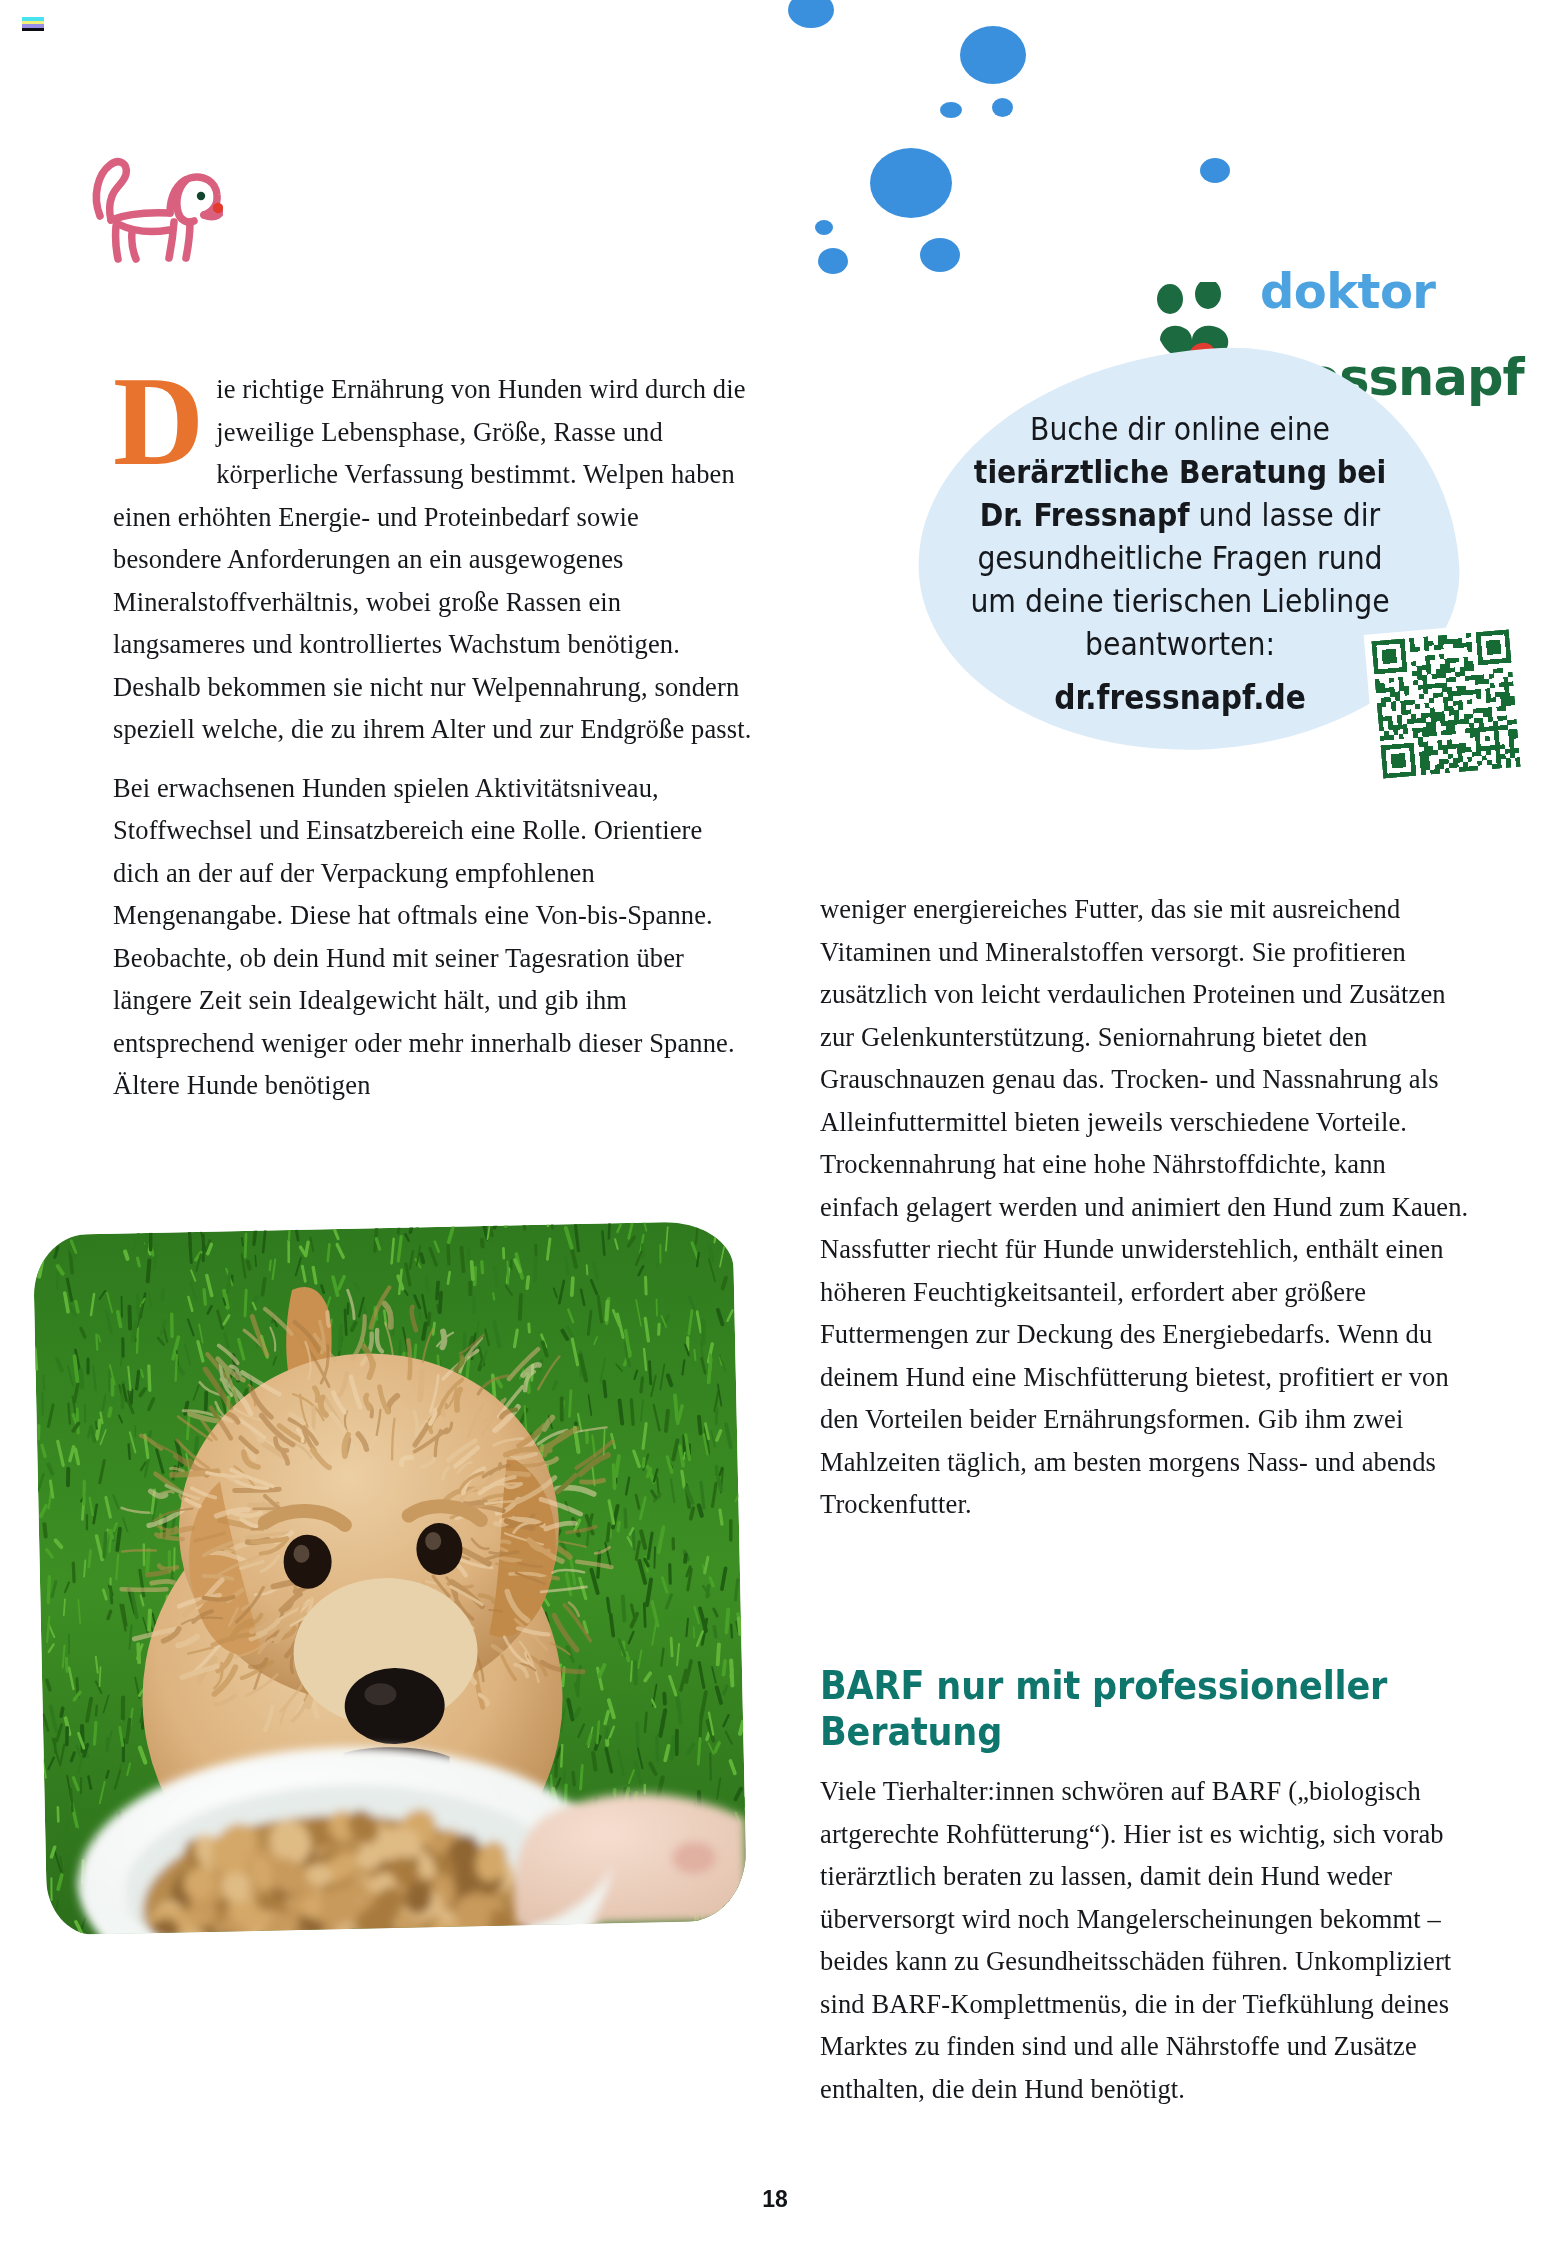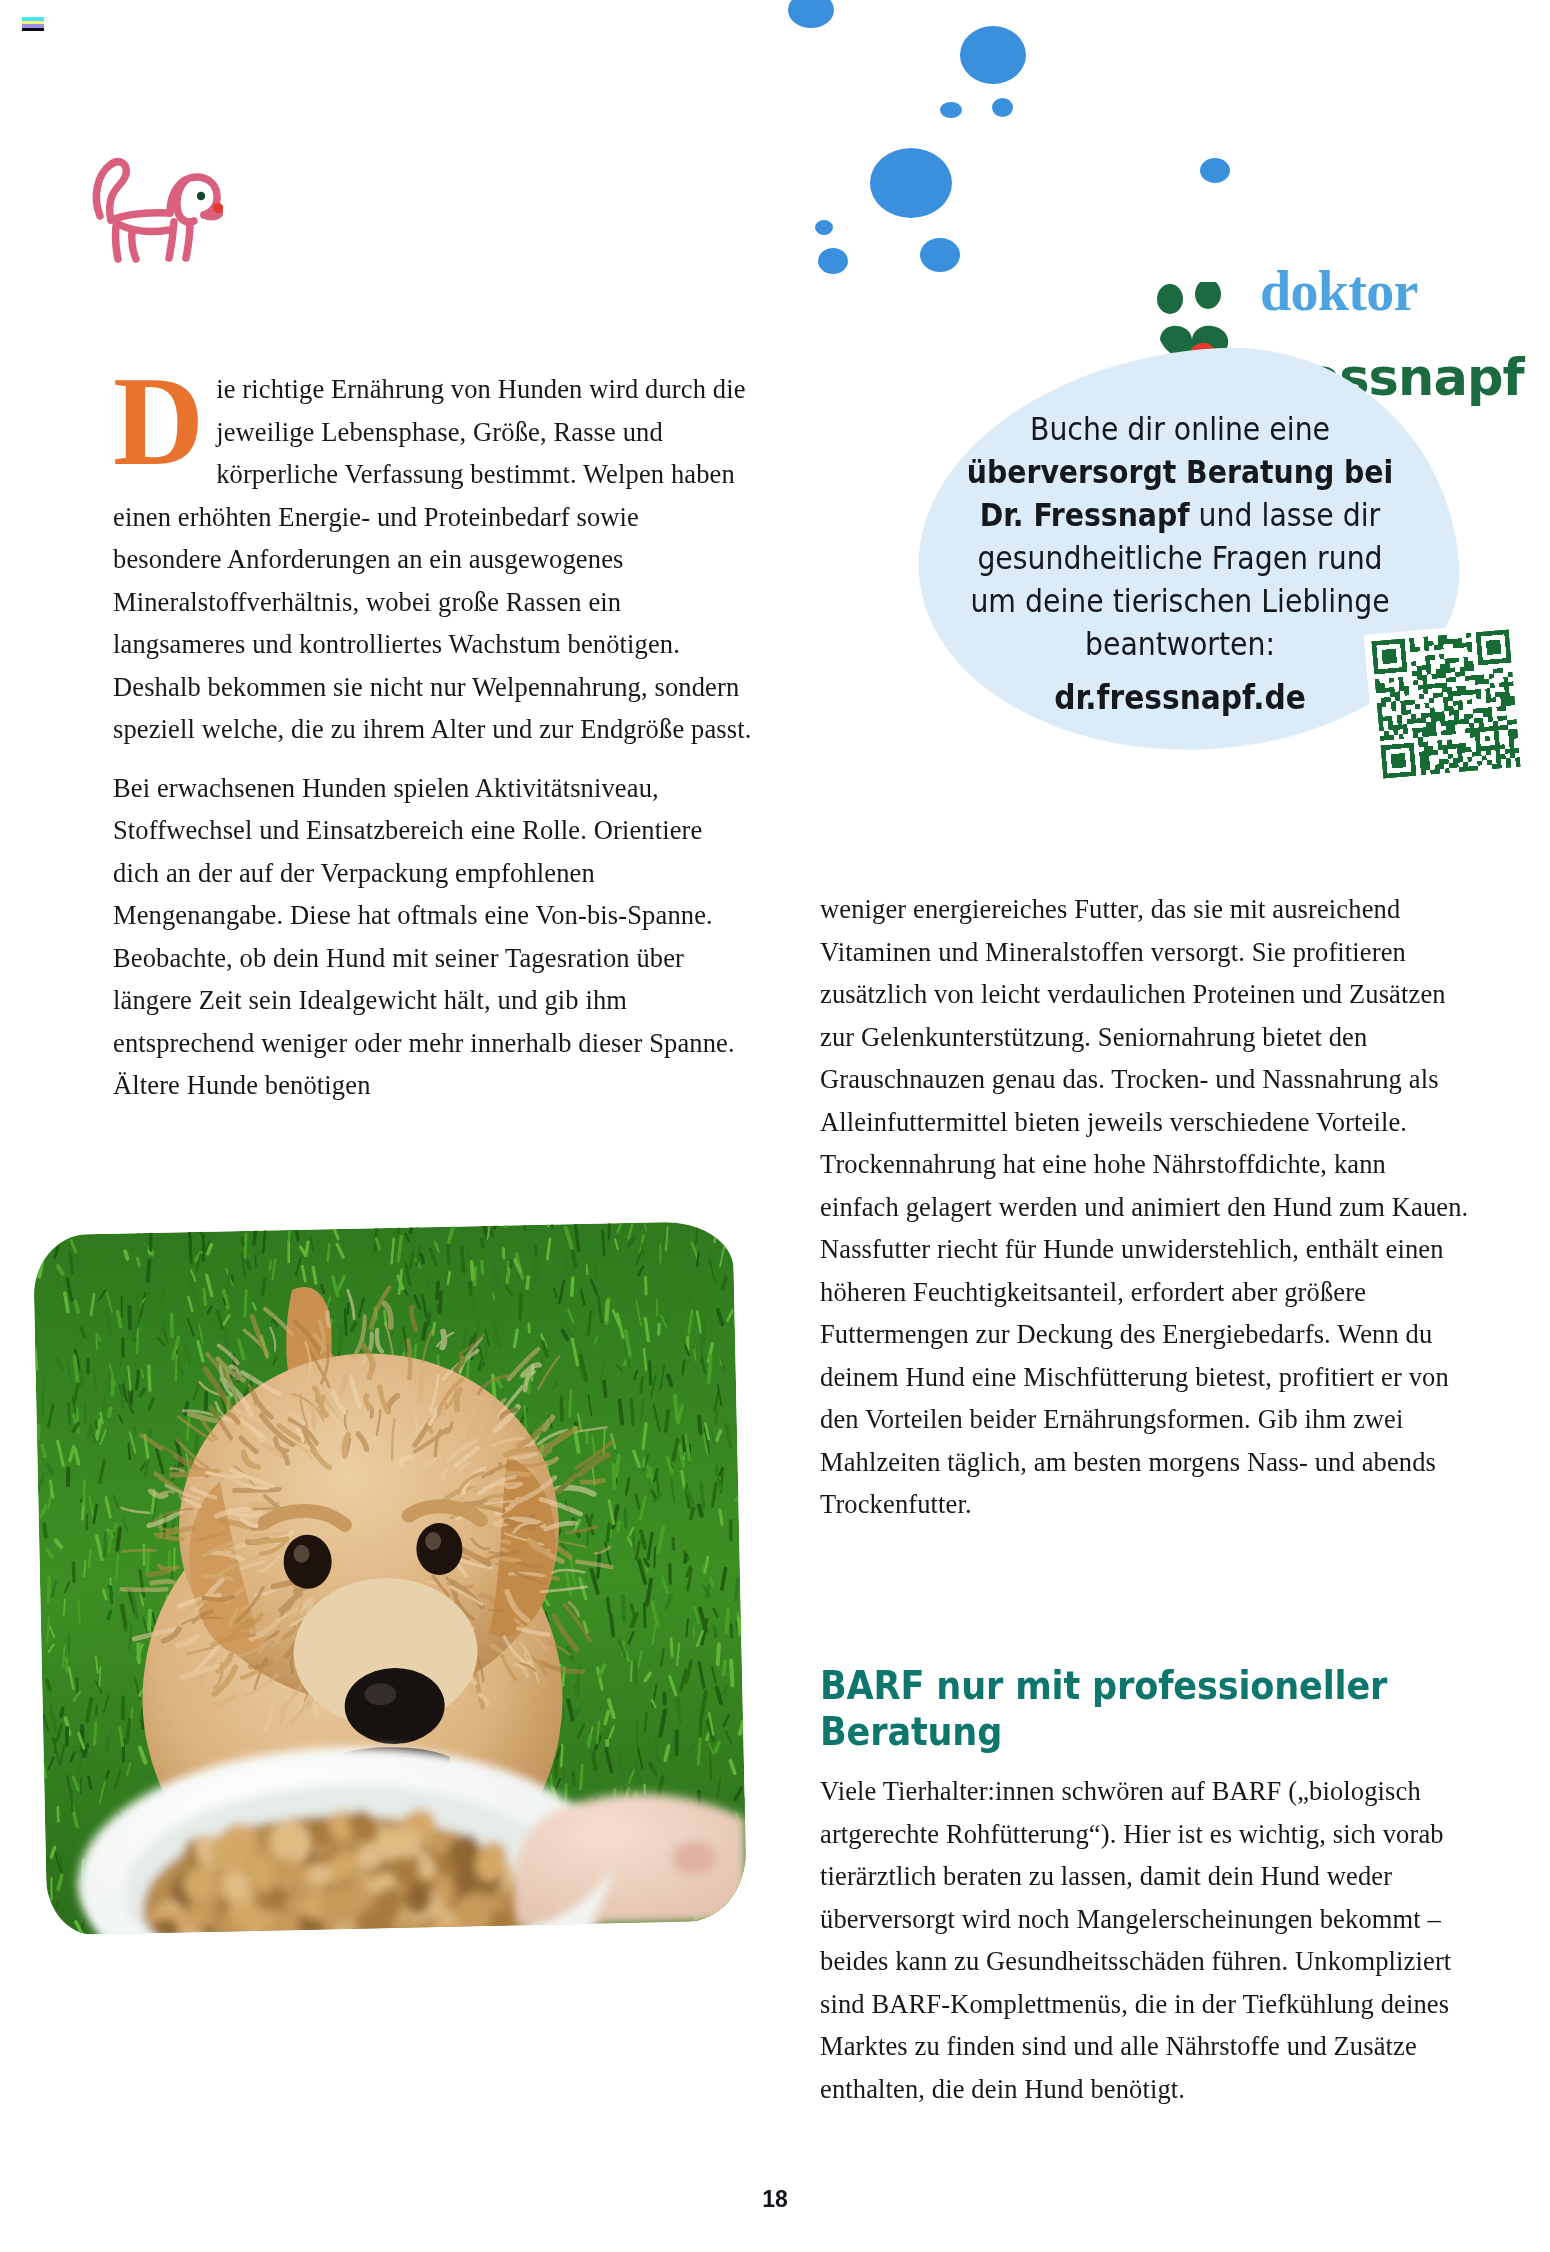--- a/index.html
+++ b/index.html
@@ -40,22 +40,22 @@
     font-weight:bold;margin:6px 12px 0 0;
     font-family:"Liberation Serif", serif;
   }
 
   
   .logo{position:absolute;left:1152px;top:272px;width:320px;height:96px;}
   .logo-mark{position:absolute;left:0;top:10px;width:100px;height:82px;}
   .logo-type{position:absolute;left:108px;top:0px;width:215px;height:96px;
     font-family:"DejaVu Sans", sans-serif;}
   .logo-doktor{
-    position:absolute;left:0;top:-2px;font-size:56px;font-weight:bold;
-    color:#4da3e0;letter-spacing:-.012em;line-height:42px;font-family:Liberation Serif, serif;
+    position:absolute;left:0;top:-2px;font-size:48px;font-weight:bold;
+    color:#4da3e0;letter-spacing:-.012em;line-height:42px;
   }
   .logo-fressnapf{
     position:absolute;left:0;top:34px;font-size:51px;font-weight:bold;
     color:#1c6b40;letter-spacing:-.018em;line-height:47px;margin-top:48px;
   }
 
   
   .blob{
     position:absolute;left:918px;top:350px;width:540px;height:400px;
     background:#dcebf8;
@@ -166,21 +166,21 @@
     </div>
     <div class="logo-type">
       <span class="logo-doktor">doktor</span>
       <span class="logo-fressnapf">fressnapf</span>
     </div>
   </div>
 
   <div class="blob"></div>
   <div class="blob-text">
     <span>Buche dir online eine</span><br>
-    <b>überversorgt Beratung bei</b><br>
+    <b>tierärztliche Beratung bei</b><br>
     <b>Dr. Fressnapf</b><span> und lasse dir</span><br>
     <span>gesundheitliche Fragen rund</span><br>
     <span>um deine tierischen Lieblinge</span><br>
     <span>beantworten:</span>
     <b class="blob-url">dr.fressnapf.de</b>
   </div>
 
   <div class="qr-wrap">
     <svg class="qr" id="qrsvg" viewBox="0 0 29 29" xmlns="http://www.w3.org/2000/svg" shape-rendering="crispEdges">
         <rect width="29" height="29" fill="#ffffff"></rect>

